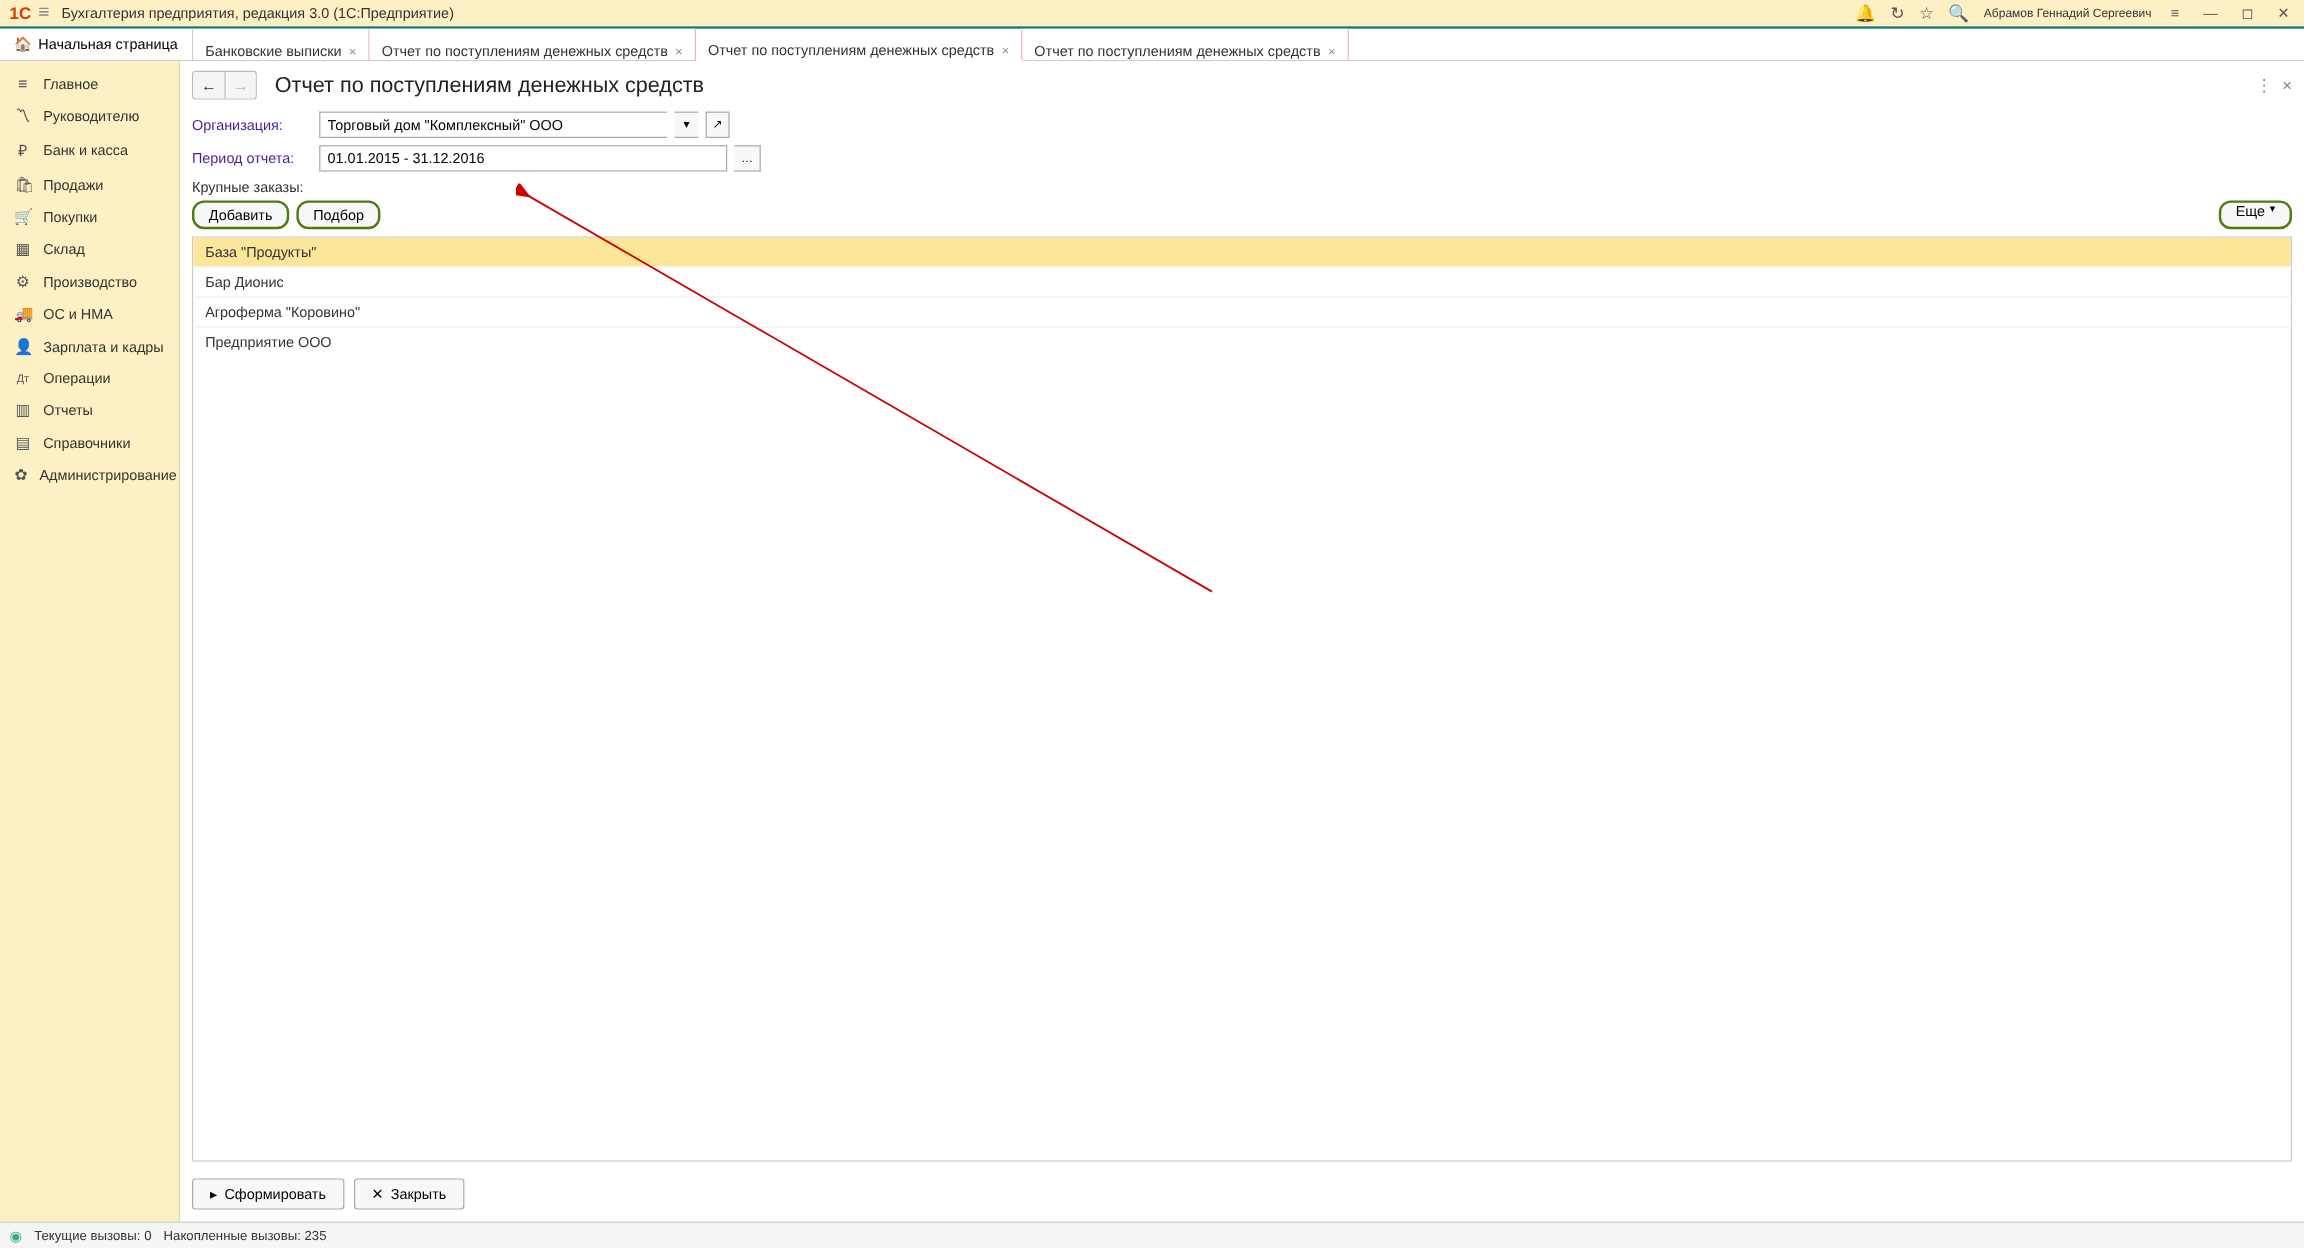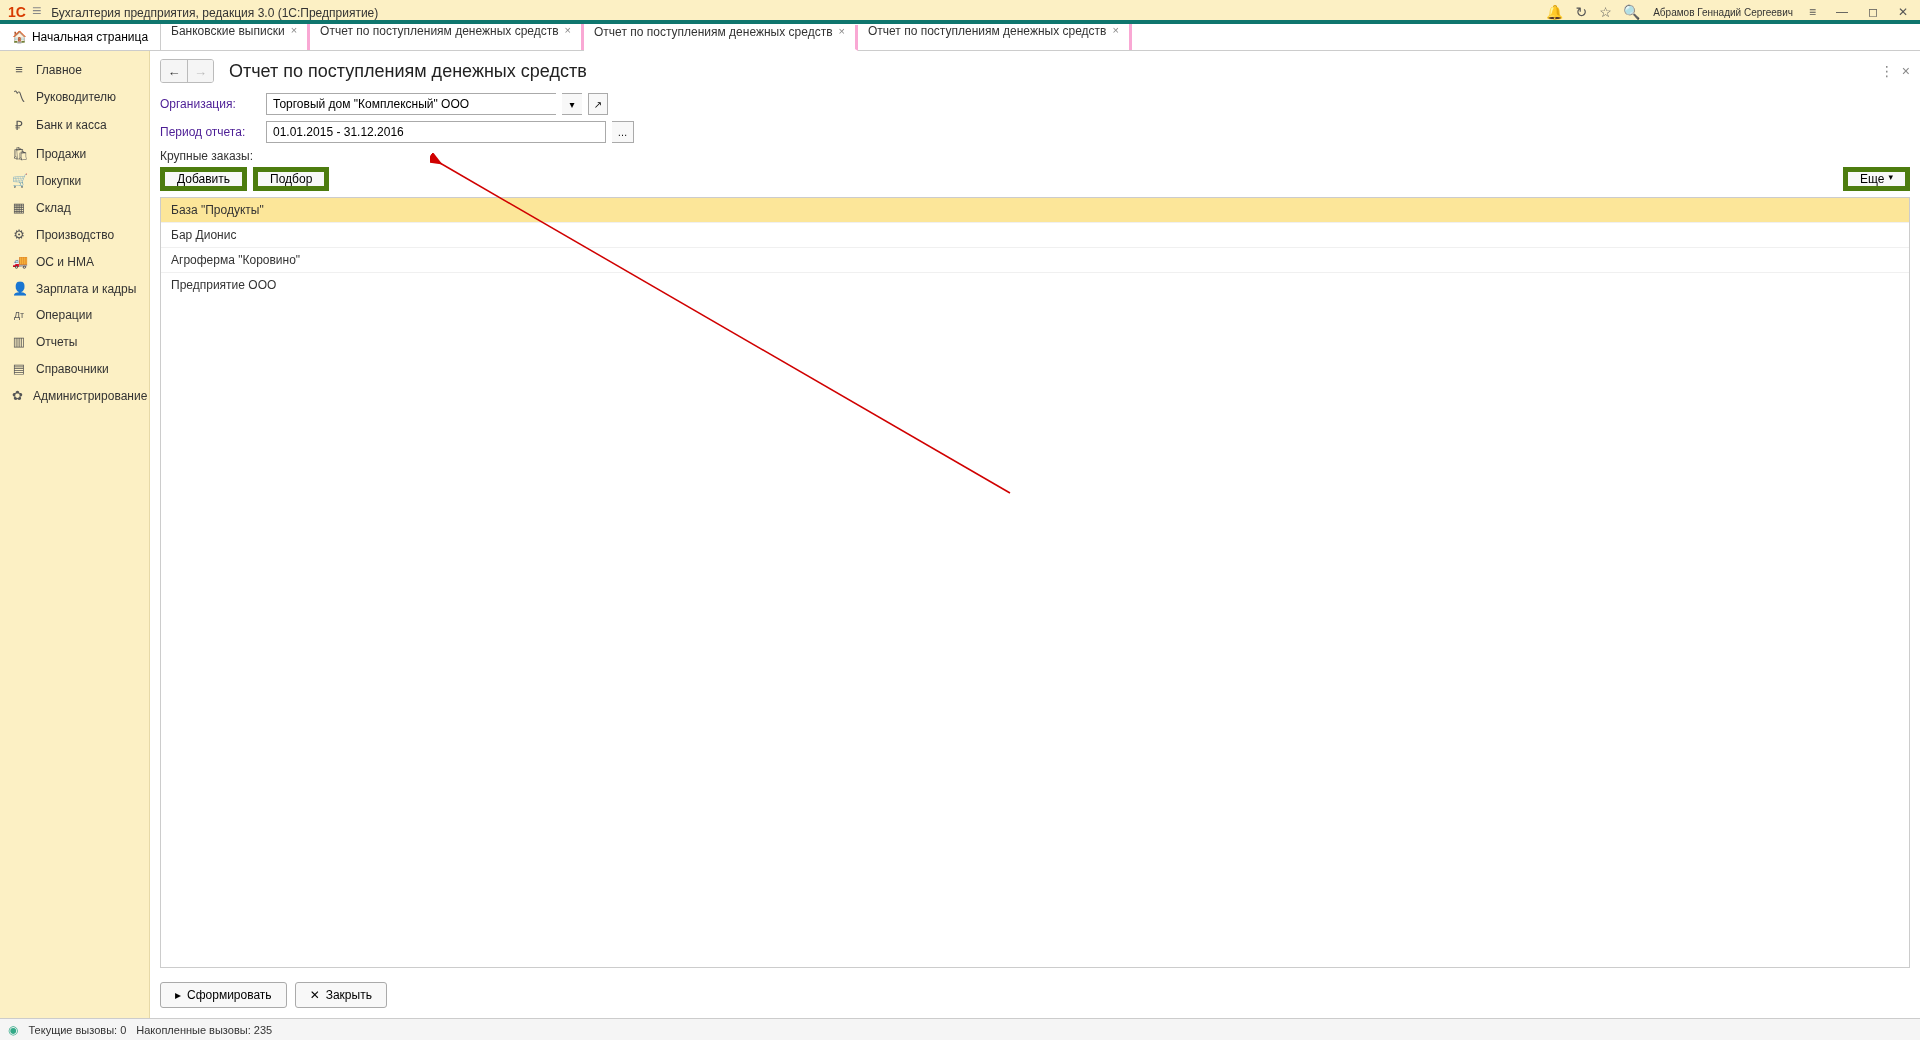--- a/index.html
+++ b/index.html
@@ -1,31 +1,31 @@
 <!DOCTYPE html>
 <html><head>
 <meta charset="utf-8">
 <style>
   * { box-sizing: border-box; margin: 0; padding: 0; font-family: Arial, sans-serif; }
   body { width: 1920px; height: 1040px; background: #fff; overflow: hidden; position: relative; }
   
   
-  .title-bar { height: 24px; background: #fcf0c4; display: flex; align-items: flex-end; padding: 0 8px; font-size: 12px; color: #333; border-bottom: 4px solid #0f766e; }
+  .title-bar { height: 24px; background: #fcf0c4; display: flex; align-items: center; padding: 0 8px; font-size: 12px; color: #333; border-bottom: 2px solid #0f766e; }
   .logo { color: #d83b01; font-weight: bold; font-size: 14px; margin-right: 6px; }
   .hamburger-top { color: #888; font-size: 16px; margin-right: 10px; cursor: pointer; }
   .title-text { flex: 1; }
   .title-icons { display: flex; align-items: center; gap: 12px; }
   .title-icon { color: #555; font-size: 14px; cursor: pointer; }
   .username { font-size: 10px; color: #333; }
   .win-ctrl { color: #555; font-size: 12px; cursor: pointer; padding: 0 4px; }
   
   
   .tabs-row { height: 27px; background: #fff; display: flex; align-items: stretch; border-bottom: 1px solid #ccc; font-size: 12px; }
   .home-tab { display: flex; align-items: center; padding: 0 12px; border-right: 1px solid #ccc; background: #fff; cursor: pointer; gap: 5px; }
-  .tab { display: flex; align-items: flex-start; padding: 0 10px; border-right: 3px solid #f9a8d4; background: #fff; cursor: pointer; gap: 6px; color: #333; }
+  .tab { display: flex; align-items: flex-end; padding: 0 10px; border-right: 1px solid #f9a8d4; background: #fff; cursor: pointer; gap: 6px; color: #333; }
   .tab.active { background: #fff; border-bottom: 2px solid #fff; position: relative; top: 1px; }
   .tab-close { color: #888; font-size: 11px; cursor: pointer; }
   
   
   .main { display: flex; height: calc(100% - 24px - 27px - 22px); }
   
   
   .sidebar { width: 150px; background: #fcf0c4; border-right: 1px solid #e6d9a8; padding-top: 5px; }
   .side-item { display: flex; align-items: center; gap: 10px; padding: 6px 12px; font-size: 12px; color: #333; cursor: pointer; }
   .side-icon { width: 14px; text-align: center; color: #555; font-size: 13px; }
@@ -46,21 +46,21 @@
   .form-input { height: 22px; border: 1px solid #aaa; padding: 0 6px; font-size: 12px; background: #fff; }
   .org-input { width: 290px; border-right: none; }
   .input-btn { width: 20px; height: 22px; border: 1px solid #aaa; background: #f8f8f8; cursor: pointer; font-size: 10px; display: flex; align-items: center; justify-content: center; }
   .input-btn.dd { border-left: none; border-right: none; }
   .period-input { width: 340px; }
   .period-btn { width: 22px; height: 22px; border: 1px solid #aaa; border-left: none; background: #f8f8f8; cursor: pointer; font-size: 10px; }
   
   .section-label { font-size: 12px; color: #333; margin-bottom: 4px; }
   
   .toolbar-row { display: flex; align-items: center; gap: 6px; margin-bottom: 6px; }
-  .btn { height: 24px; padding: 0 12px; border: 5px solid #4d7c0f; background: #f8f8f8; font-size: 12px; cursor: pointer; border-radius: 0; }
+  .btn { height: 24px; padding: 0 12px; border: 2px solid #4d7c0f; background: #f8f8f8; font-size: 12px; cursor: pointer; border-radius: 10px; }
   .more-btn { margin-left: auto; display: flex; align-items: flex-start; gap: 4px; }
   .more-btn::after { content: '▾'; font-size: 9px; }
   
   .list-box { flex: 1; border: 1px solid #ccc; background: #fff; overflow-y: auto; margin-bottom: 8px; }
   .list-row { padding: 5px 10px; font-size: 12px; color: #333; cursor: pointer; }
   .list-row.selected { background: #fce699; }
   .list-row + .list-row { border-top: 1px solid #f0f0f0; }
   
   .bottom-bar { display: flex; gap: 8px; padding: 6px 0 10px 0; }
   .action-btn { height: 26px; padding: 0 14px; border: 1px solid #aaa; background: #f8f8f8; font-size: 12px; cursor: pointer; border-radius: 3px; display: flex; align-items: center; gap: 6px; }

